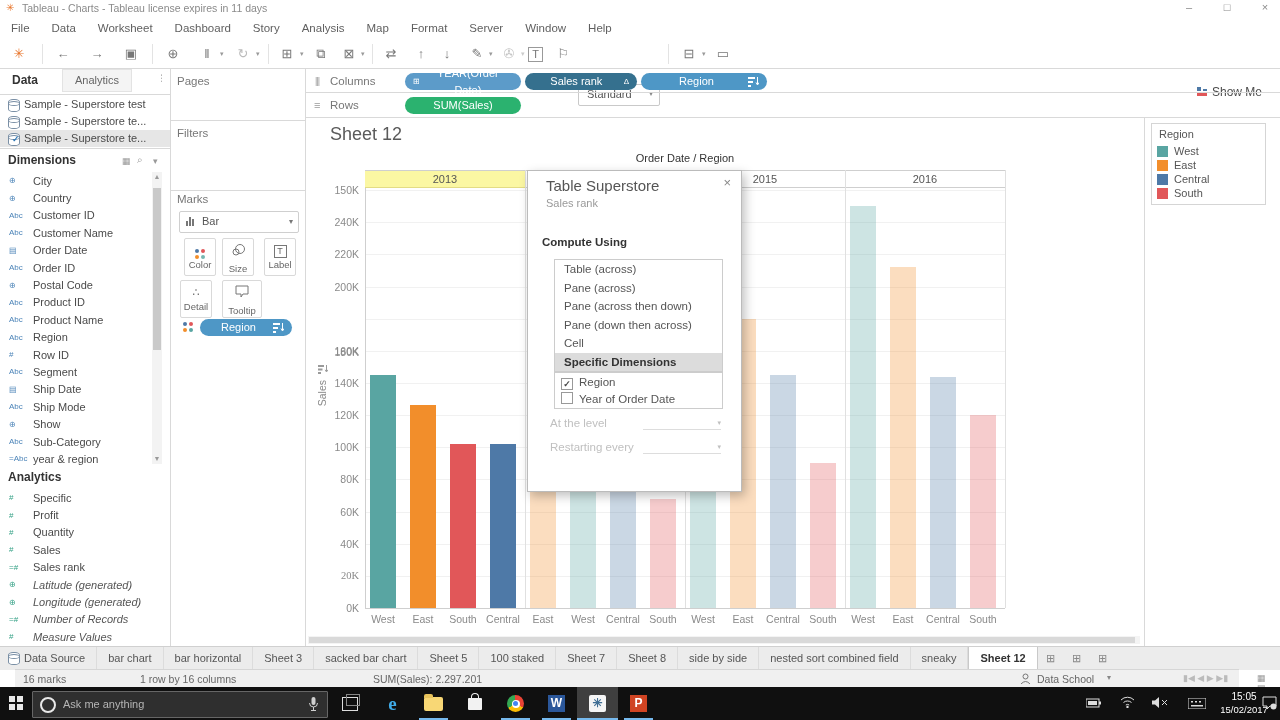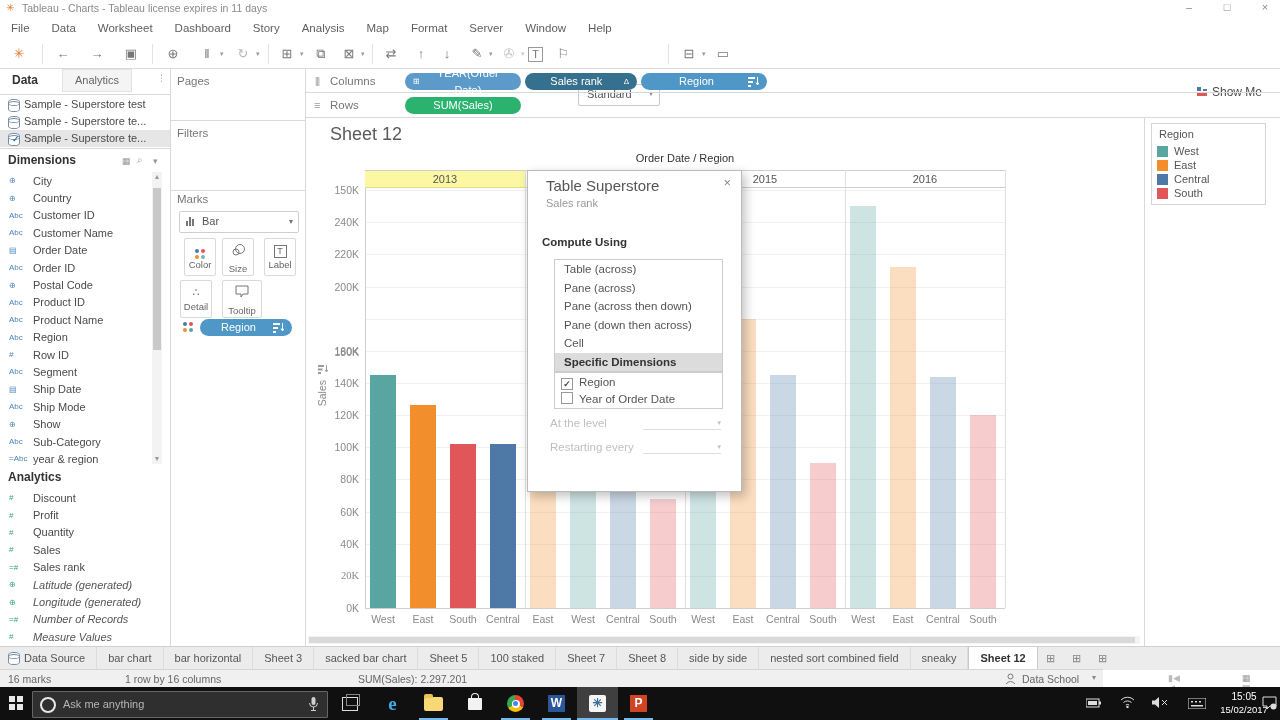--- a/index.html
+++ b/index.html
@@ -106,21 +106,21 @@
   .leg-row{position:absolute;left:5px;height:14px;font-size:11px;color:#555;line-height:12px;}
   .leg-sq{display:inline-block;width:11px;height:11px;margin-right:6px;vertical-align:-2px;}
   
   .tabbar{position:absolute;left:0;top:646px;width:1280px;height:23px;background:#ececec;border-top:1px solid #d0d0d0;
           display:flex;align-items:stretch;font-size:11px;color:#555;}
   .sheet-tab{padding:0 11px;line-height:22px;border-right:1px solid #dcdcdc;white-space:nowrap;}
   .sheet-tab.active{background:#fff;color:#333;font-weight:bold;border:1px solid #c9c9c9;border-top:none;}
   .sheet-tab.ds{padding-left:24px;position:relative;}
   .tab-new{width:26px;text-align:center;line-height:22px;color:#888;font-size:11px;}
   
-  .statusbar{position:absolute;left:0;top:669px;width:1103px;height:18px;background:#f0f0f0;border-top:1px solid #d6d6d6;
+  .statusbar{position:absolute;left:15px;top:669px;width:1224px;height:18px;background:#f0f0f0;border-top:1px solid #d6d6d6;
              font-size:10.5px;color:#666;}
   .statusbar span{position:absolute;top:3px;}
   
   .taskbar{position:absolute;left:0;top:687px;width:1280px;height:33px;background:#101010;}
   .startbtn{position:absolute;left:9px;top:9px;width:14px;height:14px;
     background:linear-gradient(#e8e8e8,#e8e8e8) 0 0/6px 6px no-repeat,
                linear-gradient(#e8e8e8,#e8e8e8) 8px 0/6px 6px no-repeat,
                linear-gradient(#e8e8e8,#e8e8e8) 0 8px/6px 6px no-repeat,
                linear-gradient(#e8e8e8,#e8e8e8) 8px 8px/6px 6px no-repeat;}
   .cortana{position:absolute;left:32px;top:4px;width:294px;height:25px;background:#2f2f2f;border:1px solid #666;
@@ -310,21 +310,21 @@
 
   <div class="sb-track" style="left:152px;top:172px;width:10px;height:292px"></div>
   <span class="sb-arrow" style="left:152px;top:173px">▲</span>
   <div class="sb-thumb" style="left:153px;top:188px;width:8px;height:162px"></div>
   <span class="sb-arrow" style="left:152px;top:455px">▼</span>
 
   <div class="sec-h" style="left:8px;top:470px">Analytics</div>
   <div class="abs" id="meas-list" style="left:0;top:489px;width:168px">
       <div class="field-row">
         <span class="f-ico mea">#</span>
-        <span class="f-lbl">Discount</span>
+        <span class="f-lbl">Specific</span>
       </div>
       <div class="field-row">
         <span class="f-ico mea">#</span>
         <span class="f-lbl">Profit</span>
       </div>
       <div class="field-row">
         <span class="f-ico mea">#</span>
         <span class="f-lbl">Quantity</span>
       </div>
       <div class="field-row">

